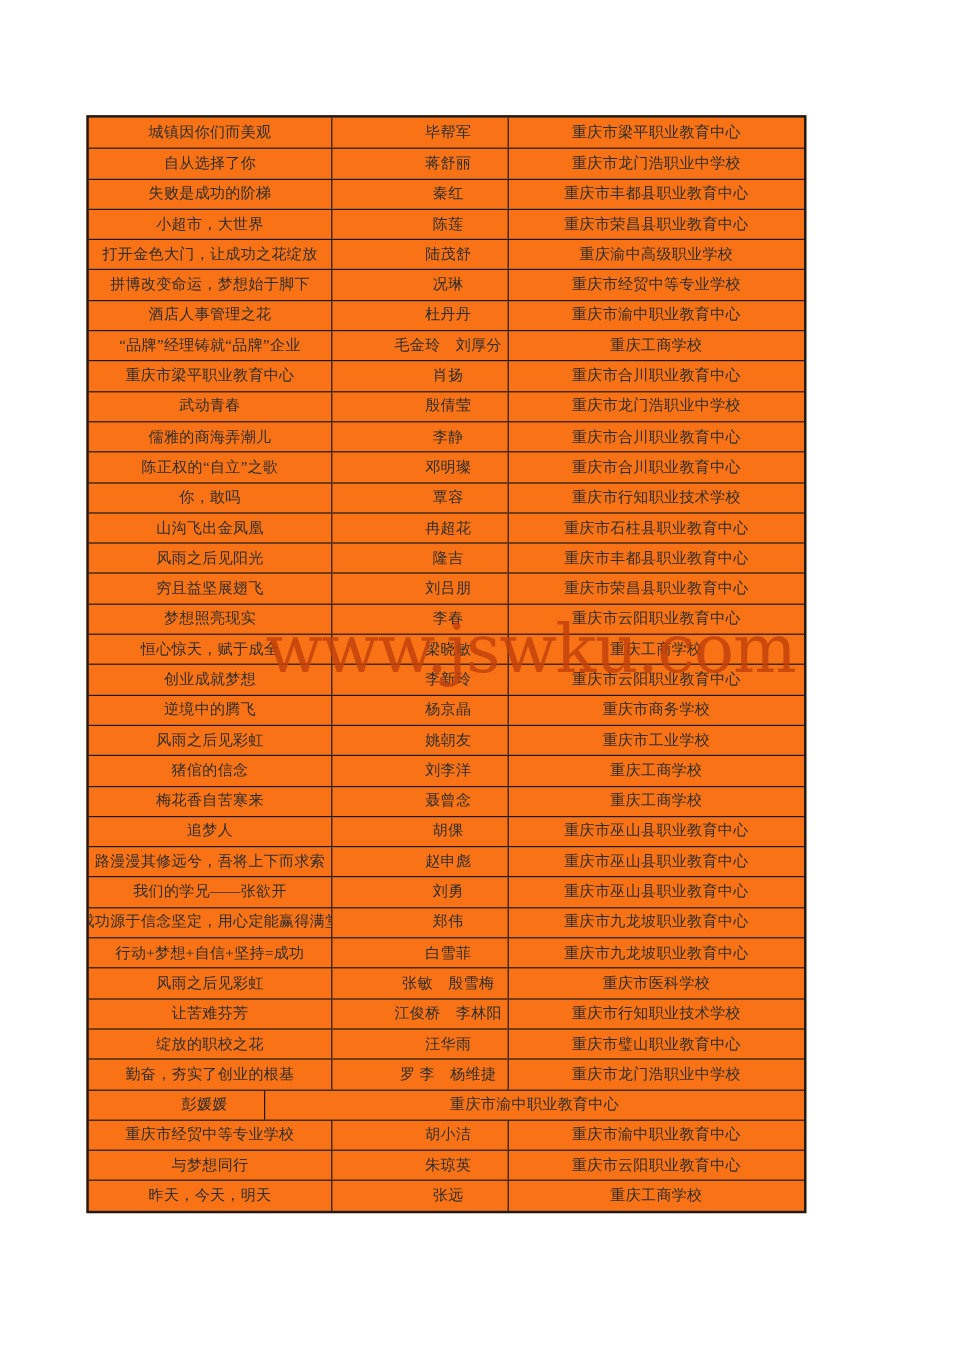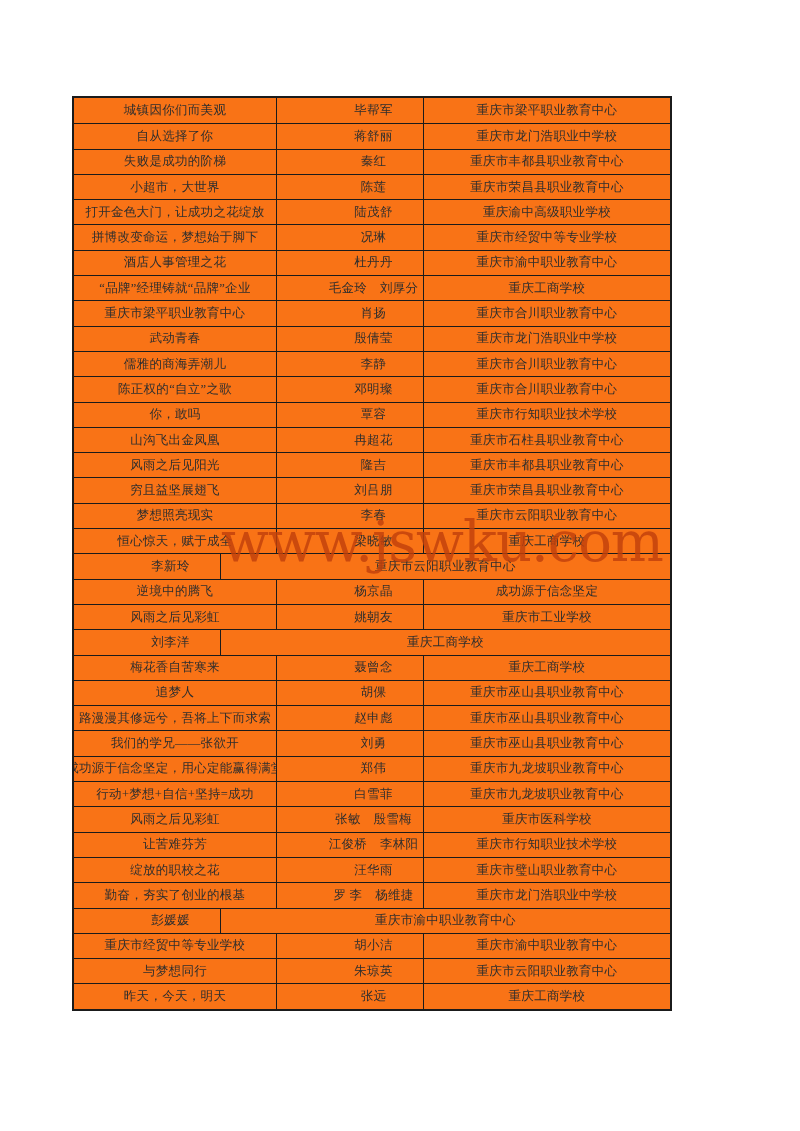--- a/index.html
+++ b/index.html
@@ -164,34 +164,36 @@
         <div class="cell c1">梦想照亮现实</div>
         <div class="cell c2">李春</div>
         <div class="cell c3">重庆市云阳职业教育中心</div>
       </div>
       <div class="row">
         <div class="cell c1">恒心惊天，赋于成全</div>
         <div class="cell c2">梁晓敏</div>
         <div class="cell c3">重庆工商学校</div>
       </div>
       <div class="row">
+        <div class="cell c1">创业成就梦想</div>
         <div class="cell c2">李新玲</div>
         <div class="cell c3">重庆市云阳职业教育中心</div>
       </div>
       <div class="row">
         <div class="cell c1">逆境中的腾飞</div>
         <div class="cell c2">杨京晶</div>
-        <div class="cell c3">成功源于信念坚定</div>
+        <div class="cell c3">重庆市商务学校</div>
       </div>
       <div class="row">
         <div class="cell c1">风雨之后见彩虹</div>
         <div class="cell c2">姚朝友</div>
         <div class="cell c3">重庆市工业学校</div>
       </div>
       <div class="row">
+        <div class="cell c1">猪倌的信念</div>
         <div class="cell c2">刘李洋</div>
         <div class="cell c3">重庆工商学校</div>
       </div>
       <div class="row">
         <div class="cell c1">梅花香自苦寒来</div>
         <div class="cell c2">聂曾念</div>
         <div class="cell c3">重庆工商学校</div>
       </div>
       <div class="row">
         <div class="cell c1">追梦人</div>

